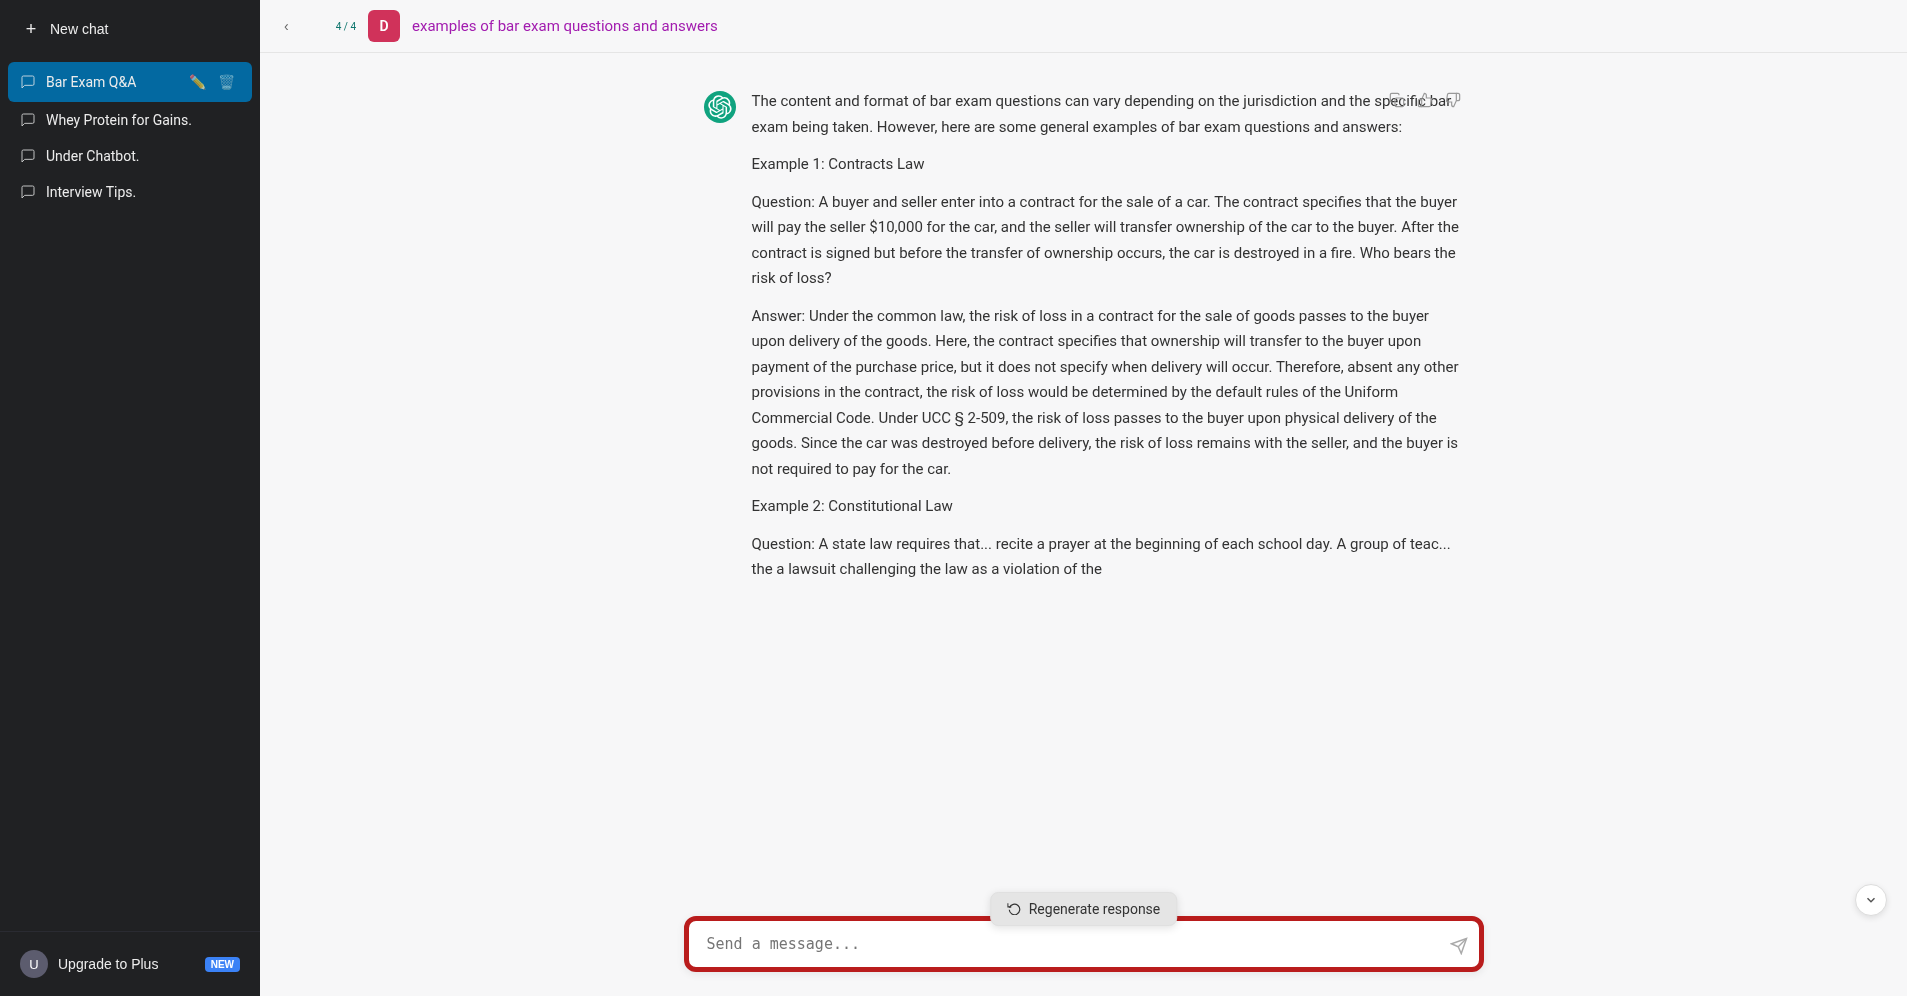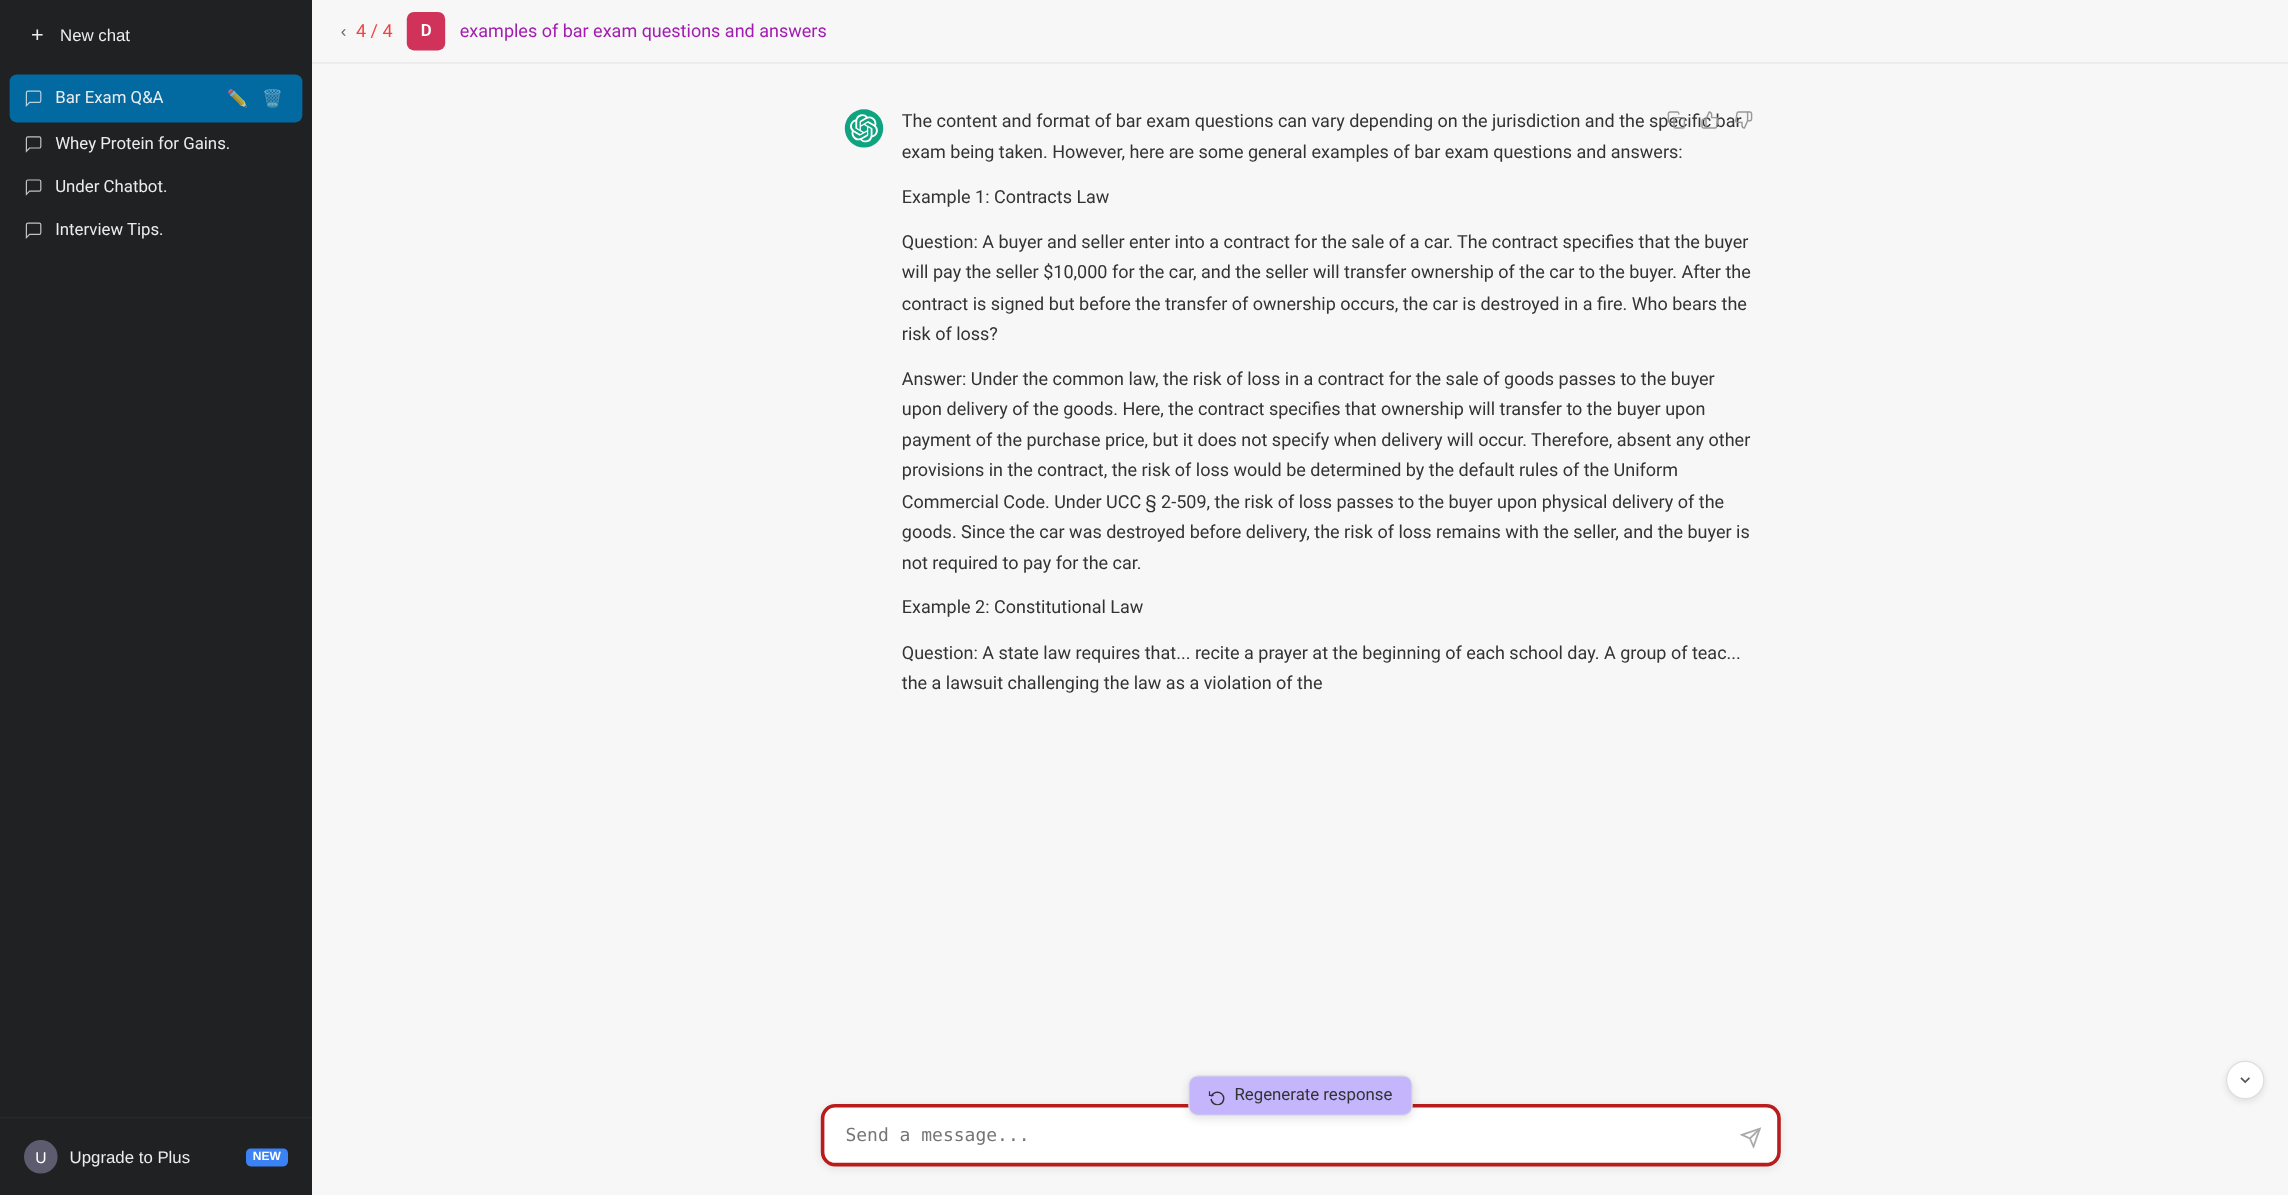--- a/index.html
+++ b/index.html
@@ -181,22 +181,23 @@
     .nav-arrow-btn {
       background: none;
       border: none;
       cursor: pointer;
       color: #666;
       font-size: 14px;
       padding: 2px 4px;
     }
 
     .page-indicator {
-      font-size: 15px;
-      color: #ef4444;
+      font-size: 10px;
+      color: #0f766e;
+      margin-left: 39px;
     }
 
     .user-avatar {
       width: 32px;
       height: 32px;
       border-radius: 6px;
       background: #d0325a;
       display: flex;
       align-items: center;
       justify-content: center;
@@ -302,21 +303,21 @@
 
     .input-wrapper {
       width: 100%;
       max-width: 800px;
       position: relative;
     }
 
     .chat-input {
       width: 100%;
       padding: 14px 48px 14px 18px;
-      border: 3px solid #b91c1c;
+      border: 5px solid #b91c1c;
       border-radius: 12px;
       font-size: 15px;
       color: #333;
       background: white;
       outline: none;
       resize: none;
       box-shadow: 0 2px 8px rgba(0,0,0,0.08);
     }
 
     .send-btn {
@@ -332,26 +333,26 @@
       align-items: center;
       padding: 4px;
     }
 
     
     .regenerate-popup {
       position: absolute;
       bottom: calc(100% - 10px);
       left: 50%;
       transform: translateX(-50%);
-      background: #c4b5fd;
+      background: #e5e5e5;
       border: 1px solid #e0e0e0;
       border-radius: 8px;
       padding: 8px 16px;
       display: flex;
-      align-items: flex-end;
+      align-items: flex-start;
       gap: 8px;
       font-size: 14px;
       color: #333;
       box-shadow: 0 2px 8px rgba(0,0,0,0.12);
       cursor: pointer;
       white-space: nowrap;
     }
 
     .scroll-down-btn {
       position: absolute;

